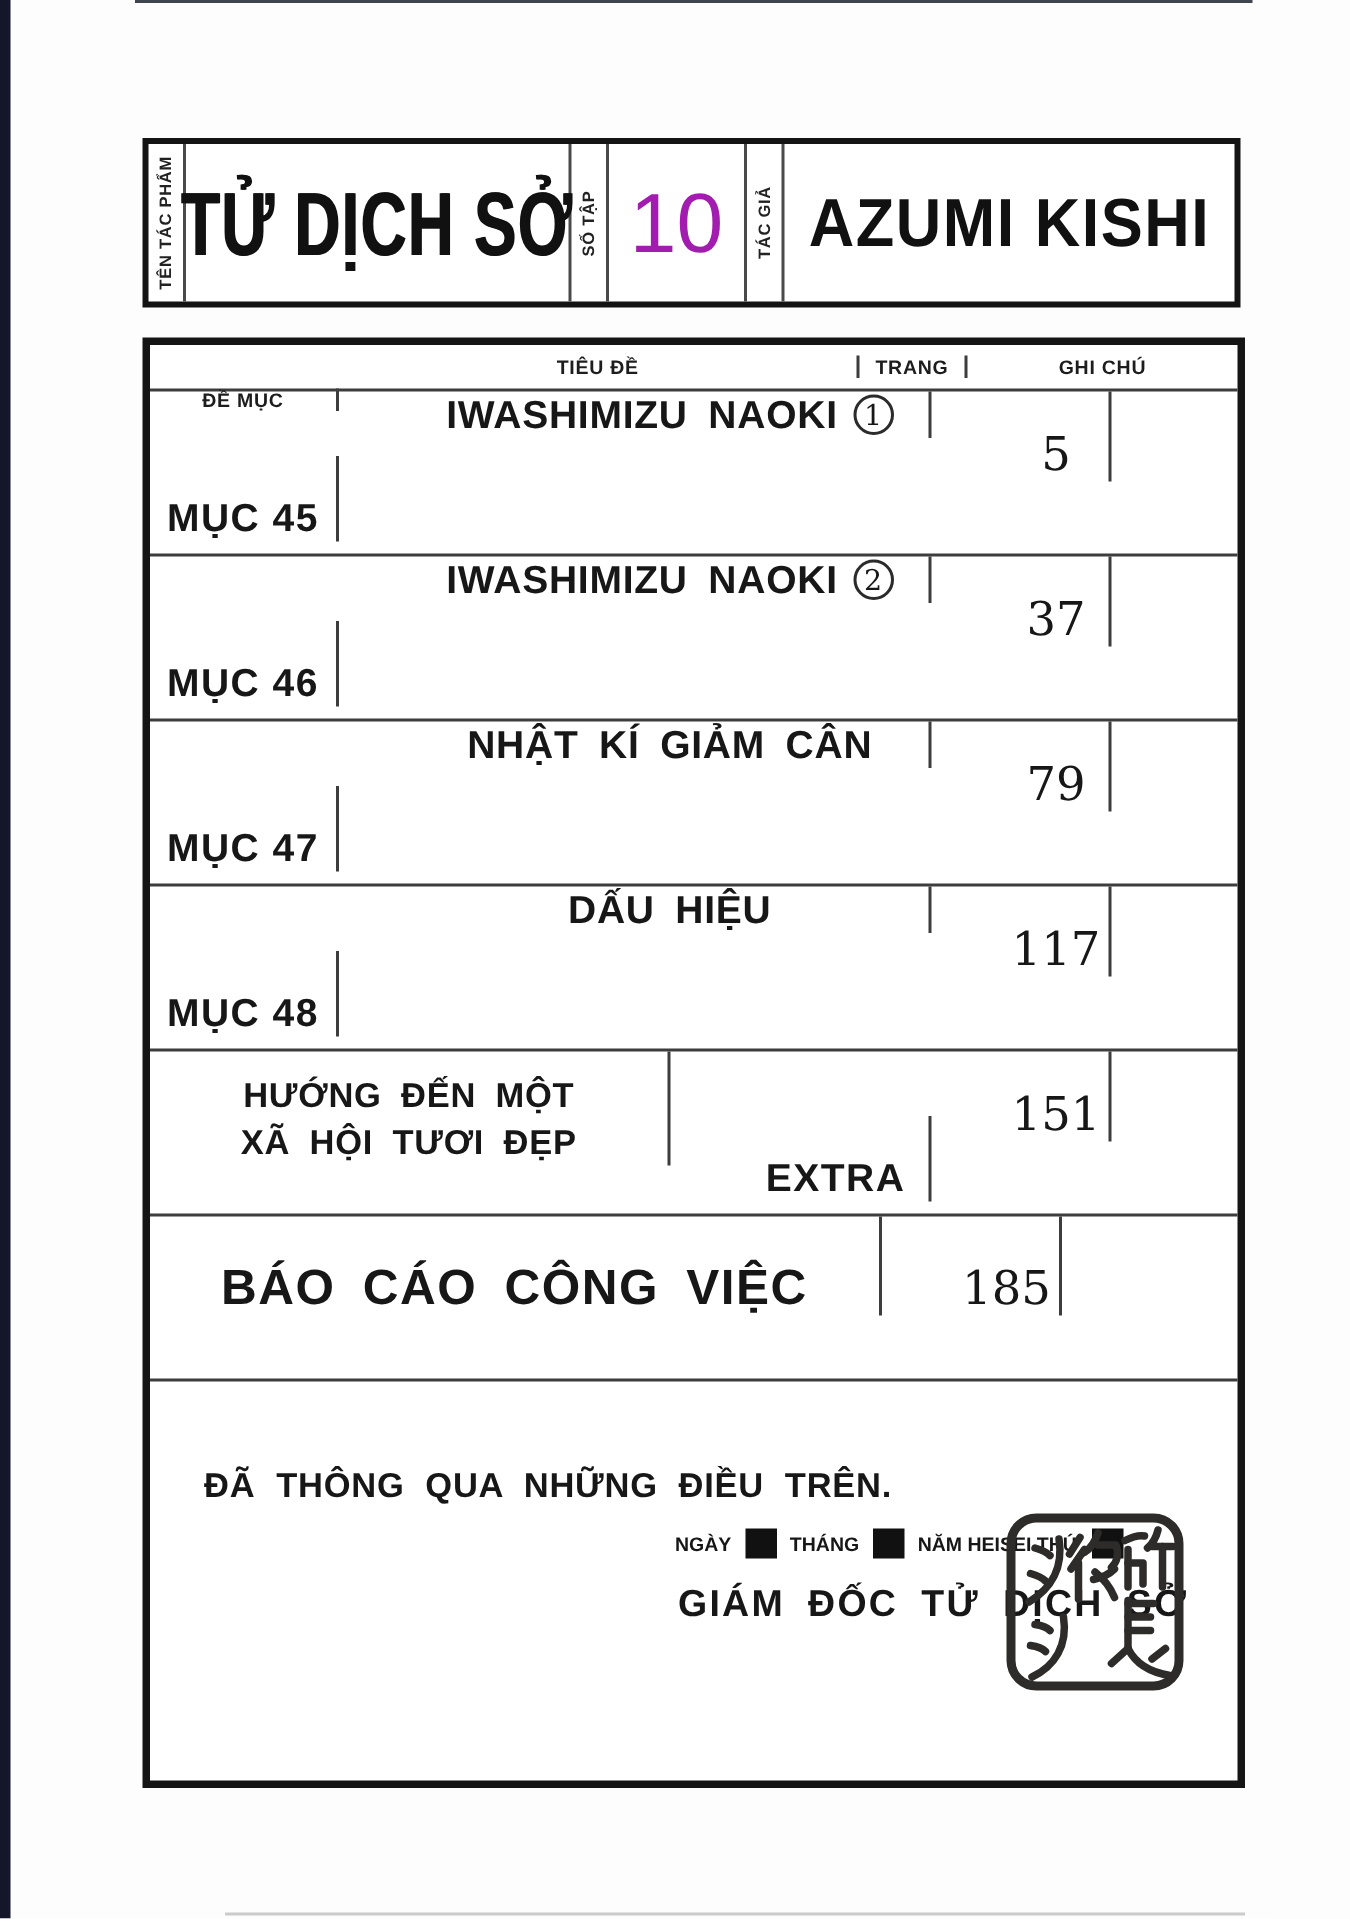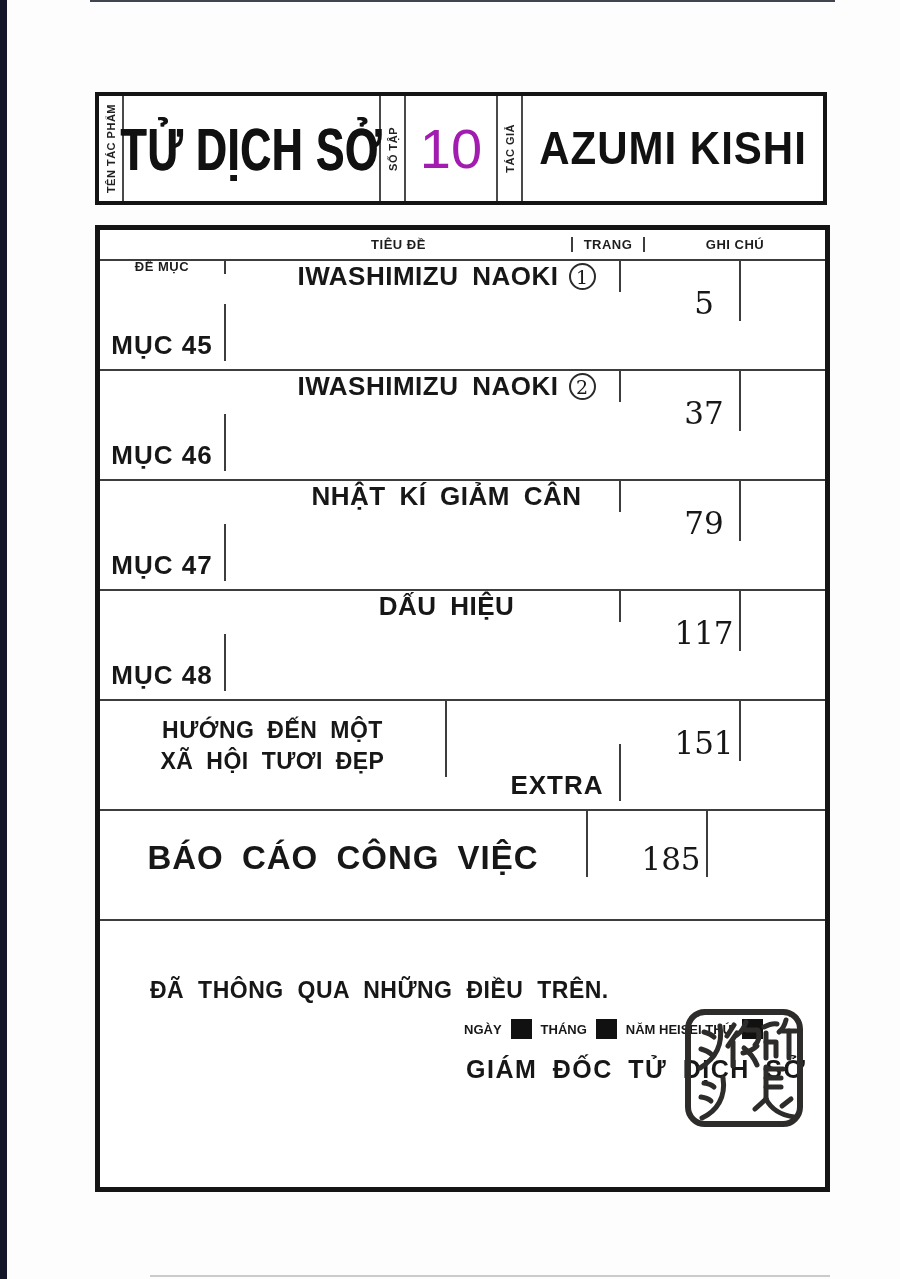--- a/index.html
+++ b/index.html
@@ -69,21 +69,21 @@
   .circle-num{
     display:inline-flex;align-items:center;justify-content:center;
     width:27px;height:27px;border:2px solid #2b2b2b;border-radius:50%;
     font-family:"DejaVu Serif","Liberation Serif",serif;font-weight:normal;font-size:19px;
     box-sizing:border-box;margin-top:2px;letter-spacing:0;
   }
   .report-row .chapter-title{font-size:33px;padding-top:28px;letter-spacing:1px;word-spacing:8px;}
   .report-row .page-num{padding-top:30px;}
 
   
-  .footer-cell{flex:1;position:relative;border-bottom:0 !important;margin-left:14px;}
+  .footer-cell{flex:1;position:relative;border-bottom:0 !important;}
   .approval-text{
     position:absolute;left:36px;top:56px;
     font-size:23px;font-weight:800;letter-spacing:.5px;word-spacing:7px;white-space:nowrap;
   }
   .date-line{
     position:absolute;left:350px;top:98px;
     display:flex;align-items:center;gap:9px;
     font-size:13px;font-weight:bold;white-space:nowrap;
   }
   .redact-box{display:inline-block;width:21px;height:20px;background:#111;}

